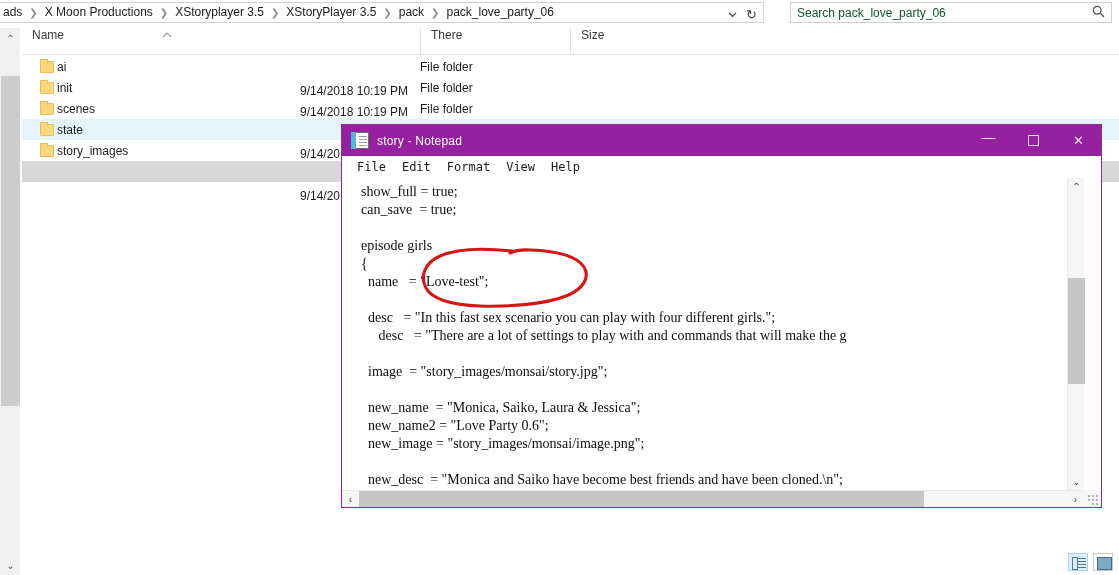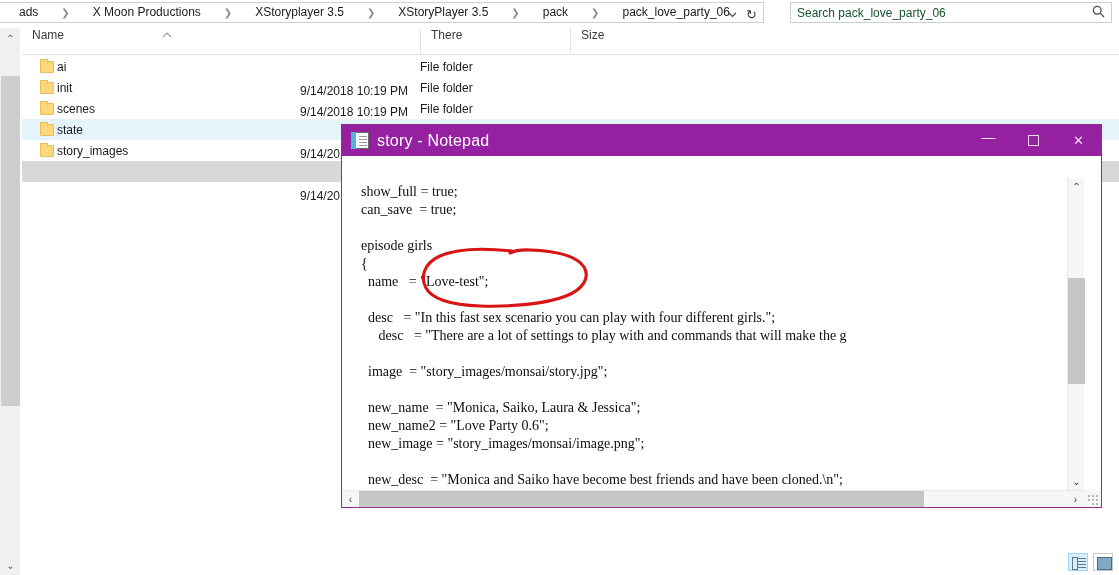--- a/index.html
+++ b/index.html
@@ -30,21 +30,21 @@
     width: 770px; height: 21px;
     border: 1px solid #cfcfcf;
     background: #ffffff;
     display: flex; align-items: center;
     padding-left: 6px;
     overflow: hidden;
   }
   .crumb {
     font-size: 12px; color: #1b1b1b;
     white-space: nowrap;
-    padding: 0 18px;
+    padding: 0 2px;
     line-height: 19px;
   }
   .crumb-sep {
     color: #8a8a8a; font-size: 10px;
     padding: 0 5px; user-select: none;
   }
   .addr-caret {
     position: absolute; right: 22px; top: 3px;
     width: 18px; height: 17px;
     display: flex; align-items: center; justify-content: center;
@@ -204,21 +204,21 @@
   .np-icon::before {
     content: ""; position: absolute; left: -2px; top: -1px;
     width: 5px; height: 17px; background: #4fb6d8;
   }
   .np-icon::after {
     content: ""; position: absolute; left: 6px; top: 3px;
     width: 8px; height: 1px; background: #9a9a9a;
     box-shadow: 0 3px 0 0 #9a9a9a, 0 6px 0 0 #9a9a9a, 0 9px 0 0 #9a9a9a;
   }
   .np-title-text {
-    color: #ffffff; font-size: 16px; letter-spacing: 0.2px;
+    color: #ffffff; font-size: 12px; letter-spacing: 0.2px;
   }
   .np-ctrls {
     position: absolute; right: 0; top: 0; height: 31px; display: flex;
   }
   .np-btn {
     width: 45px; height: 31px;
     display: flex; align-items: center; justify-content: center;
     color: #f3e0f5; font-size: 13px; line-height: 1;
   }
   .np-btn.min { font-size: 14px; padding-bottom: 8px; }
@@ -444,20 +444,27 @@
 
     <div class="np-ctrls">
       <div class="np-btn min">—</div>
       <div class="np-btn">
           <span class="sq"></span>
         </div>
       <div class="np-btn">✕</div>
     </div>
   </div>
 
+  <div class="np-menu">
+    <span class="np-menu-item">File</span>
+    <span class="np-menu-item">Edit</span>
+    <span class="np-menu-item">Format</span>
+    <span class="np-menu-item">View</span>
+    <span class="np-menu-item">Help</span>
+  </div>
 
   <div class="np-body">
 
     <div class="np-text">show_full = true;
 can_save  = true;
 
 episode girls
 {
   name   = "Love-test";
 

